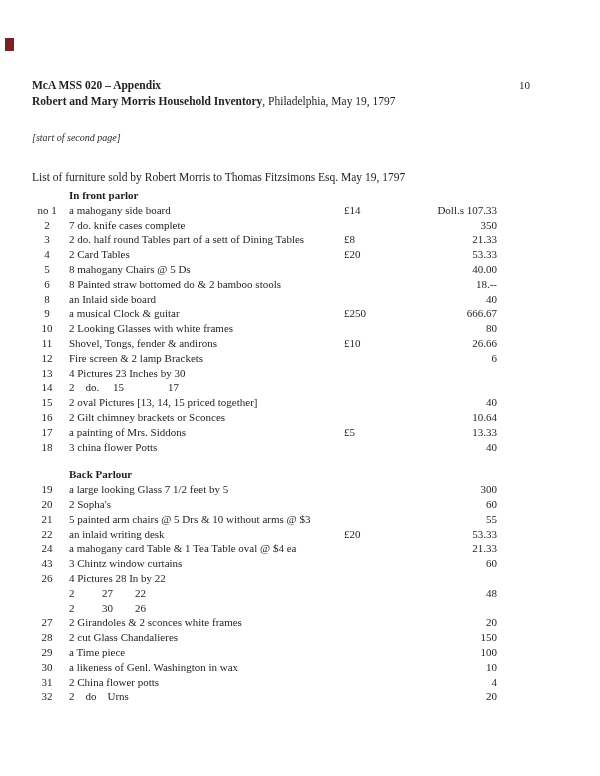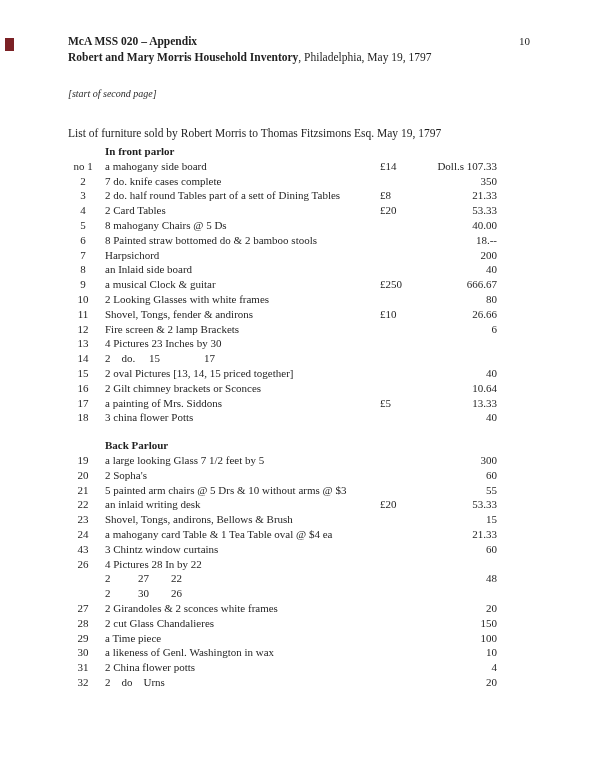--- a/index.html
+++ b/index.html
@@ -7,21 +7,21 @@
     position:relative;
     width:600px;height:776px;
     background:#ffffff;
     color:#1f1f1f;
     font-family:"Liberation Serif","DejaVu Serif",serif;
     overflow:hidden;
   }
   .red-marker{
     position:absolute;left:5px;top:38px;width:9px;height:13px;
   }
-  .content{padding:33px 70px 0 68px;}
+  .content{padding:33px 70px 0 32px;margin-top:44px;}
   .bold{font-weight:bold;}
   .header-line1{
     display:flex;justify-content:space-between;align-items:flex-start;
     font-size:11.5px;line-height:16px;
   }
   .page-number{font-weight:normal;font-size:11px;}
   .header-line2{font-size:11.5px;line-height:16px;}
   .page-note{margin-top:21px;font-style:italic;font-size:10px;line-height:15px;color:#2a2a2a;}
   .list-title{margin-top:24px;font-weight:normal;font-size:11.5px;line-height:16px;}
   .section-title{
@@ -54,38 +54,36 @@
     <div class="list-title">List of furniture sold by Robert Morris to Thomas Fitzsimons Esq. May 19, 1797</div>
 
     <div id="sections">
         <div class="section-title">In front parlor</div>
         <div class="row"><span class="c-num">no 1</span><span class="c-desc">a mahogany side board</span><span class="c-price">£14</span><span class="c-val">Doll.s 107.33</span></div>
         <div class="row"><span class="c-num">2</span><span class="c-desc">7 do. knife cases complete</span><span class="c-price"></span><span class="c-val">350</span></div>
         <div class="row"><span class="c-num">3</span><span class="c-desc">2 do. half round Tables part of a sett of Dining Tables</span><span class="c-price">£8</span><span class="c-val">21.33</span></div>
         <div class="row"><span class="c-num">4</span><span class="c-desc">2 Card Tables</span><span class="c-price">£20</span><span class="c-val">53.33</span></div>
         <div class="row"><span class="c-num">5</span><span class="c-desc">8 mahogany Chairs @ 5 Ds</span><span class="c-price"></span><span class="c-val">40.00</span></div>
         <div class="row"><span class="c-num">6</span><span class="c-desc">8 Painted straw bottomed do &amp; 2 bamboo stools</span><span class="c-price"></span><span class="c-val">18.--</span></div>
-        <div class="row"><span class="c-num">7</span><span class="c-desc">Harpsichord</span><span class="c-price"></span><span class="c-val">200</span></div>
         <div class="row"><span class="c-num">8</span><span class="c-desc">an Inlaid side board</span><span class="c-price"></span><span class="c-val">40</span></div>
         <div class="row"><span class="c-num">9</span><span class="c-desc">a musical Clock &amp; guitar</span><span class="c-price">£250</span><span class="c-val">666.67</span></div>
         <div class="row"><span class="c-num">10</span><span class="c-desc">2 Looking Glasses with white frames</span><span class="c-price"></span><span class="c-val">80</span></div>
         <div class="row"><span class="c-num">11</span><span class="c-desc">Shovel, Tongs, fender &amp; andirons</span><span class="c-price">£10</span><span class="c-val">26.66</span></div>
         <div class="row"><span class="c-num">12</span><span class="c-desc">Fire screen &amp; 2 lamp Brackets</span><span class="c-price"></span><span class="c-val">6</span></div>
         <div class="row"><span class="c-num">13</span><span class="c-desc">4 Pictures 23 Inches by 30</span><span class="c-price"></span><span class="c-val"></span></div>
         <div class="row"><span class="c-num">14</span><span class="c-desc">2    do.     15                17</span><span class="c-price"></span><span class="c-val"></span></div>
         <div class="row"><span class="c-num">15</span><span class="c-desc">2 oval Pictures [13, 14, 15 priced together]</span><span class="c-price"></span><span class="c-val">40</span></div>
         <div class="row"><span class="c-num">16</span><span class="c-desc">2 Gilt chimney brackets or Sconces</span><span class="c-price"></span><span class="c-val">10.64</span></div>
         <div class="row"><span class="c-num">17</span><span class="c-desc">a painting of Mrs. Siddons</span><span class="c-price">£5</span><span class="c-val">13.33</span></div>
         <div class="row"><span class="c-num">18</span><span class="c-desc">3 china flower Potts</span><span class="c-price"></span><span class="c-val">40</span></div>
         <div class="section-title">Back Parlour</div>
         <div class="row"><span class="c-num">19</span><span class="c-desc">a large looking Glass 7 1/2 feet by 5</span><span class="c-price"></span><span class="c-val">300</span></div>
         <div class="row"><span class="c-num">20</span><span class="c-desc">2 Sopha's</span><span class="c-price"></span><span class="c-val">60</span></div>
         <div class="row"><span class="c-num">21</span><span class="c-desc">5 painted arm chairs @ 5 Drs &amp; 10 without arms @ $3</span><span class="c-price"></span><span class="c-val">55</span></div>
         <div class="row"><span class="c-num">22</span><span class="c-desc">an inlaid writing desk</span><span class="c-price">£20</span><span class="c-val">53.33</span></div>
-        <div class="row"><span class="c-num">23</span><span class="c-desc">Shovel, Tongs, andirons, Bellows &amp; Brush</span><span class="c-price"></span><span class="c-val">15</span></div>
         <div class="row"><span class="c-num">24</span><span class="c-desc">a mahogany card Table &amp; 1 Tea Table oval @ $4 ea</span><span class="c-price"></span><span class="c-val">21.33</span></div>
         <div class="row"><span class="c-num">43</span><span class="c-desc">3 Chintz window curtains</span><span class="c-price"></span><span class="c-val">60</span></div>
         <div class="row"><span class="c-num">26</span><span class="c-desc">4 Pictures 28 In by 22</span><span class="c-price"></span><span class="c-val"></span></div>
         <div class="row"><span class="c-num"></span><span class="c-desc">2          27        22</span><span class="c-price"></span><span class="c-val">48</span></div>
         <div class="row"><span class="c-num"></span><span class="c-desc">2          30        26</span><span class="c-price"></span><span class="c-val"></span></div>
         <div class="row"><span class="c-num">27</span><span class="c-desc">2 Girandoles &amp; 2 sconces white frames</span><span class="c-price"></span><span class="c-val">20</span></div>
         <div class="row"><span class="c-num">28</span><span class="c-desc">2 cut Glass Chandalieres</span><span class="c-price"></span><span class="c-val">150</span></div>
         <div class="row"><span class="c-num">29</span><span class="c-desc">a Time piece</span><span class="c-price"></span><span class="c-val">100</span></div>
         <div class="row"><span class="c-num">30</span><span class="c-desc">a likeness of Genl. Washington in wax</span><span class="c-price"></span><span class="c-val">10</span></div>
         <div class="row"><span class="c-num">31</span><span class="c-desc">2 China flower potts</span><span class="c-price"></span><span class="c-val">4</span></div>

